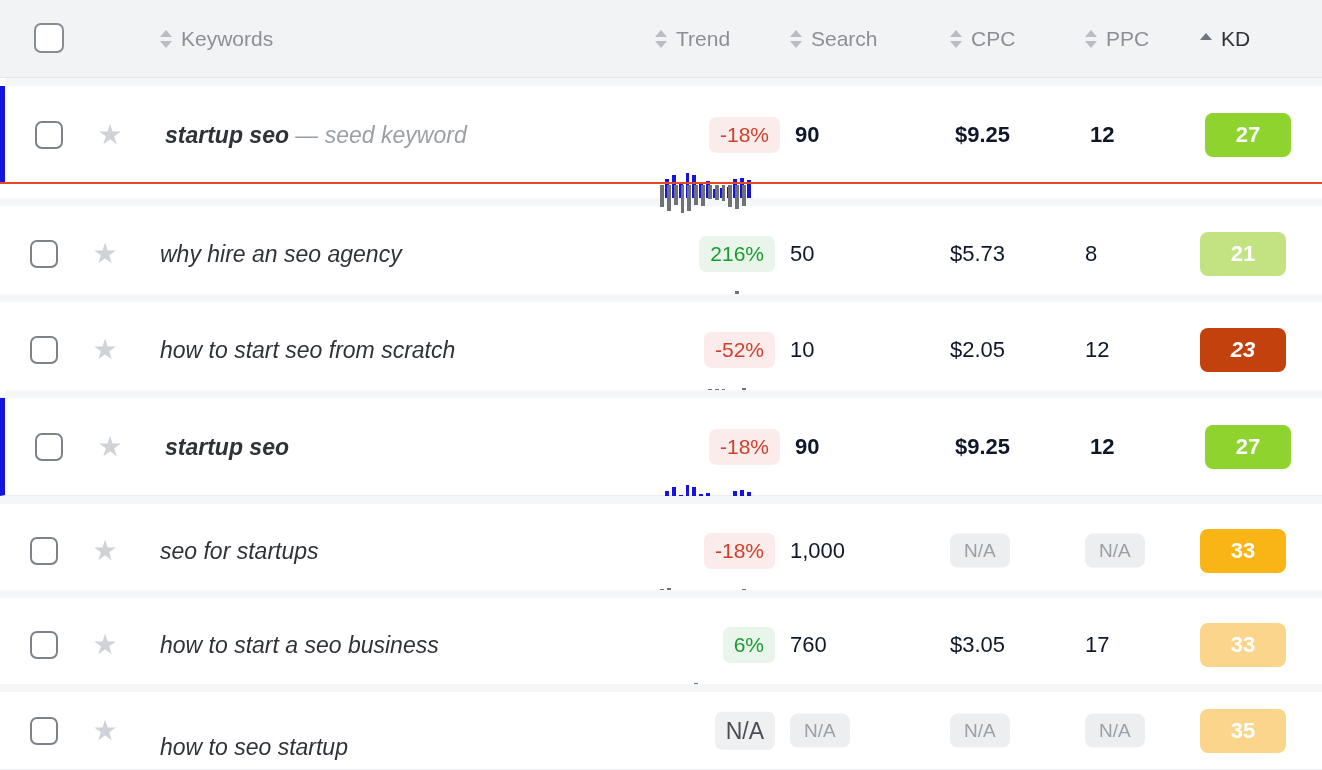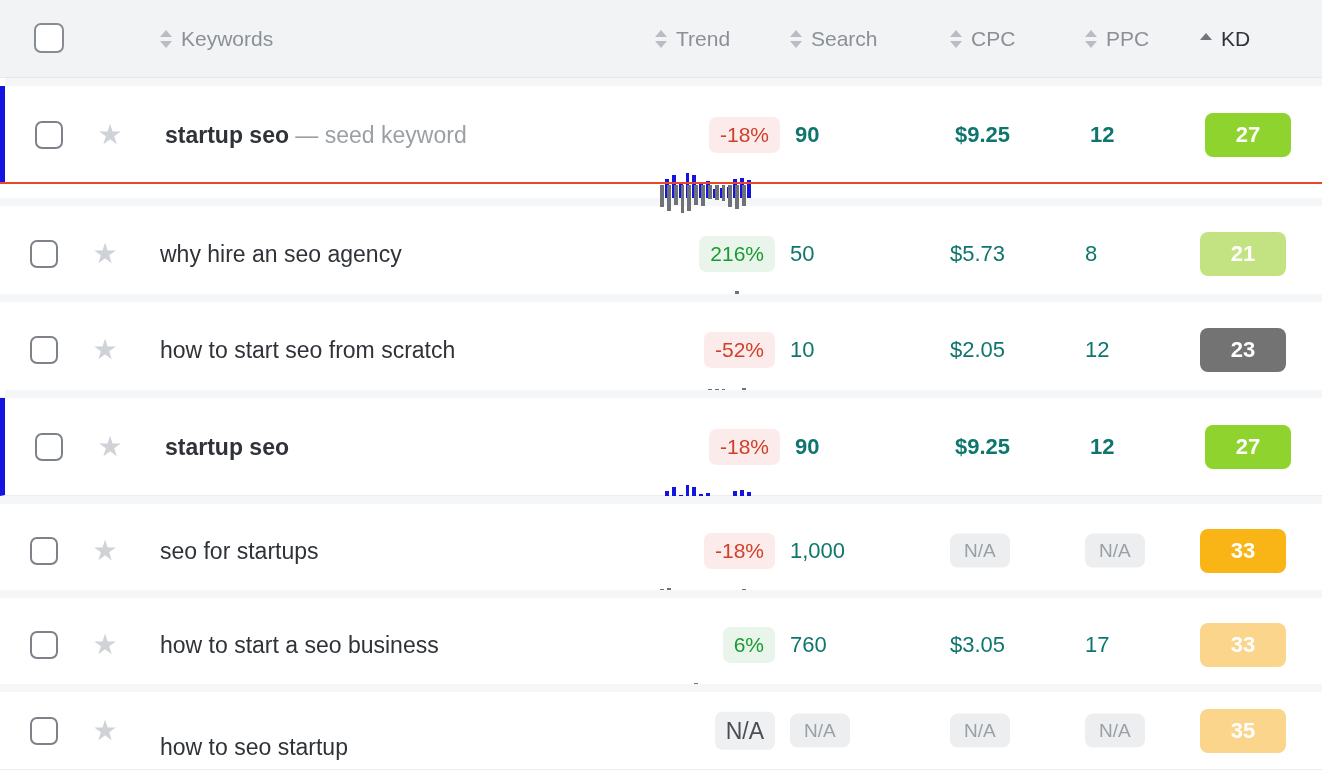--- a/index.html
+++ b/index.html
@@ -72,28 +72,28 @@
     width: 28px; height: 28px; border: 2px solid #7d8289;
     border-radius: 7px; background: #fff;
   }
   .star {
     position: absolute; top: 50%; transform: translateY(-50%);
     width: 26px; height: 26px; color: #cfd2d6; line-height: 26px;
     font-size: 28px; text-align: center;
   }
   .kwtext {
     position: absolute; top: 50%; transform: translateY(-50%);
-    font-size: 23px; color: #2f3338; white-space: nowrap;
+    font-size: 23px; color: #2f3338; white-space: nowrap; font-style: italic;
   }
   .kwtext.bold { font-weight: 700; }
   .kwtext .suffix { color: #9aa0a6; font-weight: 400; }
 
   .metric {
     position: absolute; top: 50%; transform: translateY(-50%);
-    font-size: 22px; color: #0f766e; white-space: nowrap;
+    font-size: 22px; color: #0f172a; white-space: nowrap;
   }
   .metric.bold { font-weight: 700; }
 
   
   .trendbadge {
     position: absolute; top: 50%; transform: translateY(-50%);
     right: 0;
     padding: 5px 11px; border-radius: 7px;
     font-size: 21px; line-height: 1.25; white-space: nowrap;
   }
@@ -301,21 +301,21 @@
           <div class="c-search" style="top: 0px; height: 100%;">
             <div class="metric">10</div>
           </div>
           <div class="c-cpc" style="top: 0px; height: 100%;">
             <div class="metric">$2.05</div>
           </div>
           <div class="c-ppc" style="top: 0px; height: 100%;">
             <div class="metric">12</div>
           </div>
           <div class="c-kd" style="top: 0px; height: 100%;">
-            <div class="kdbadge" style="background: #737373;">23</div>
+            <div class="kdbadge" style="background: #c2410c; font-style: italic;">23</div>
           </div>
         </div>
       </div>
       <div class="row seed" style="top: 398px; height: 98px;">
         <div class="gap-top"></div>
         <div class="cellwrap">
           <div class="c-check" style="top: 0px; height: 100%;">
             <div class="cb"></div>
           </div>
           <div class="c-star" style="top: 0px; height: 100%;">

